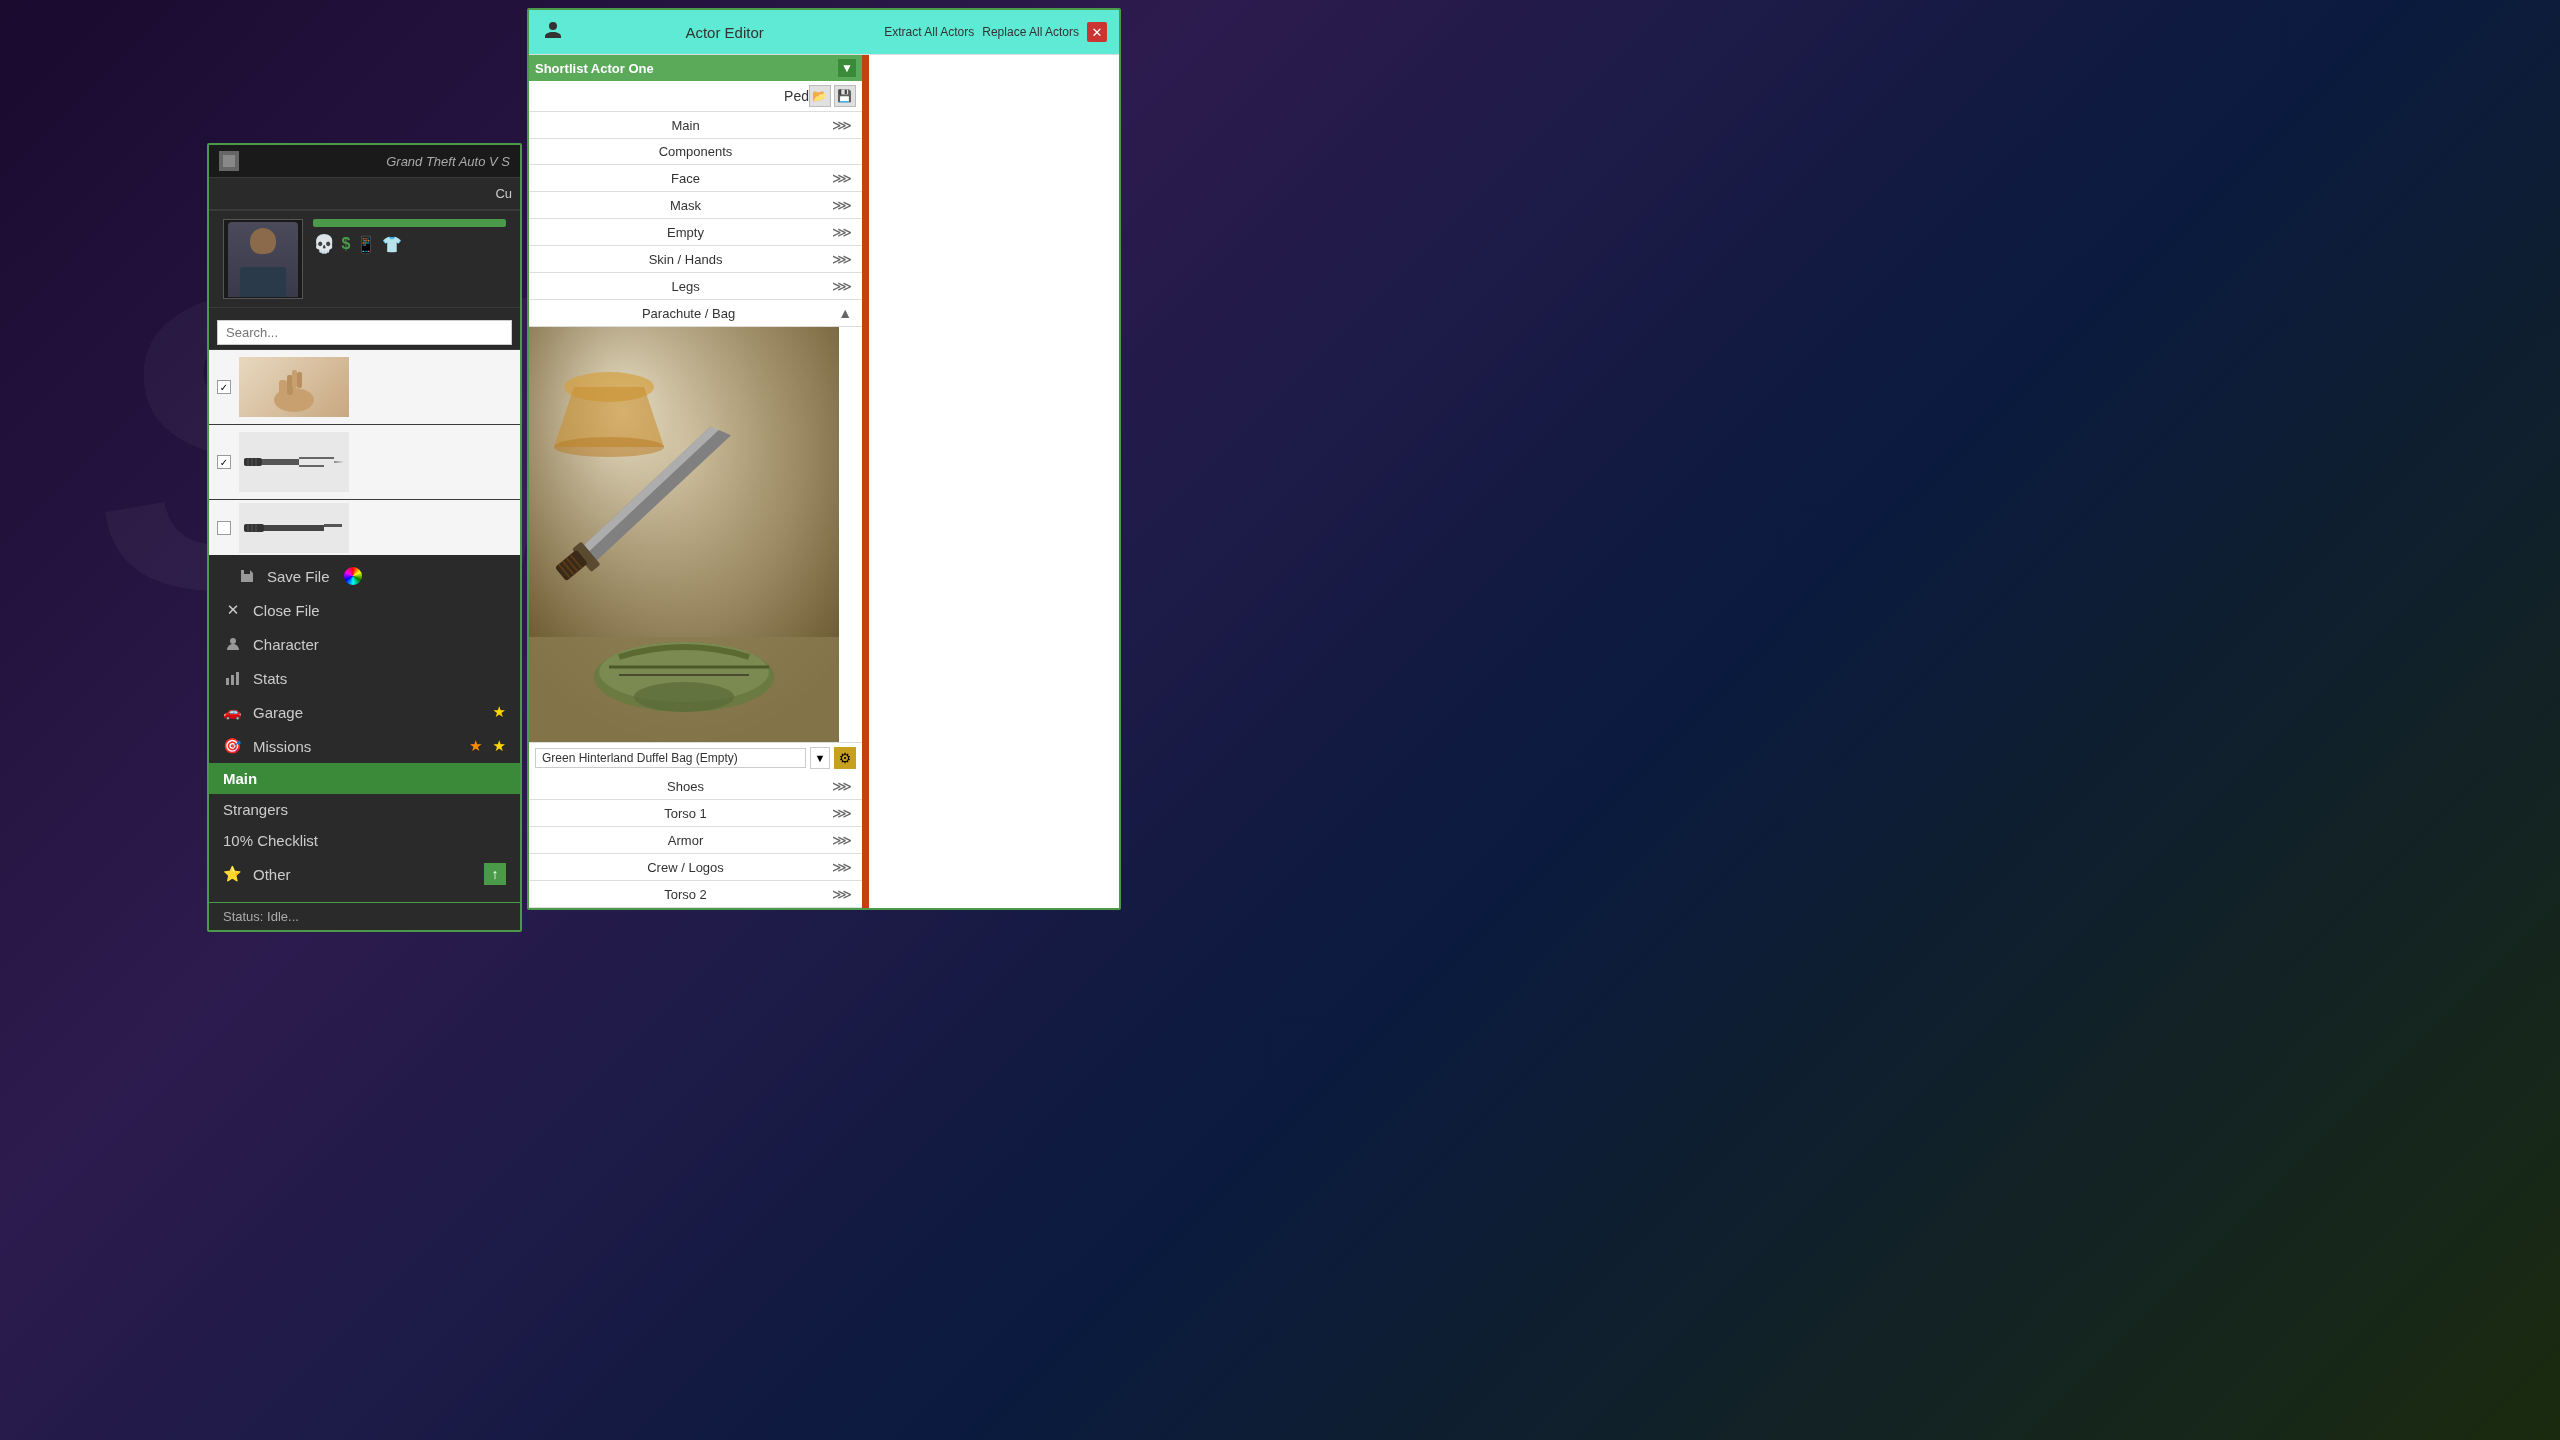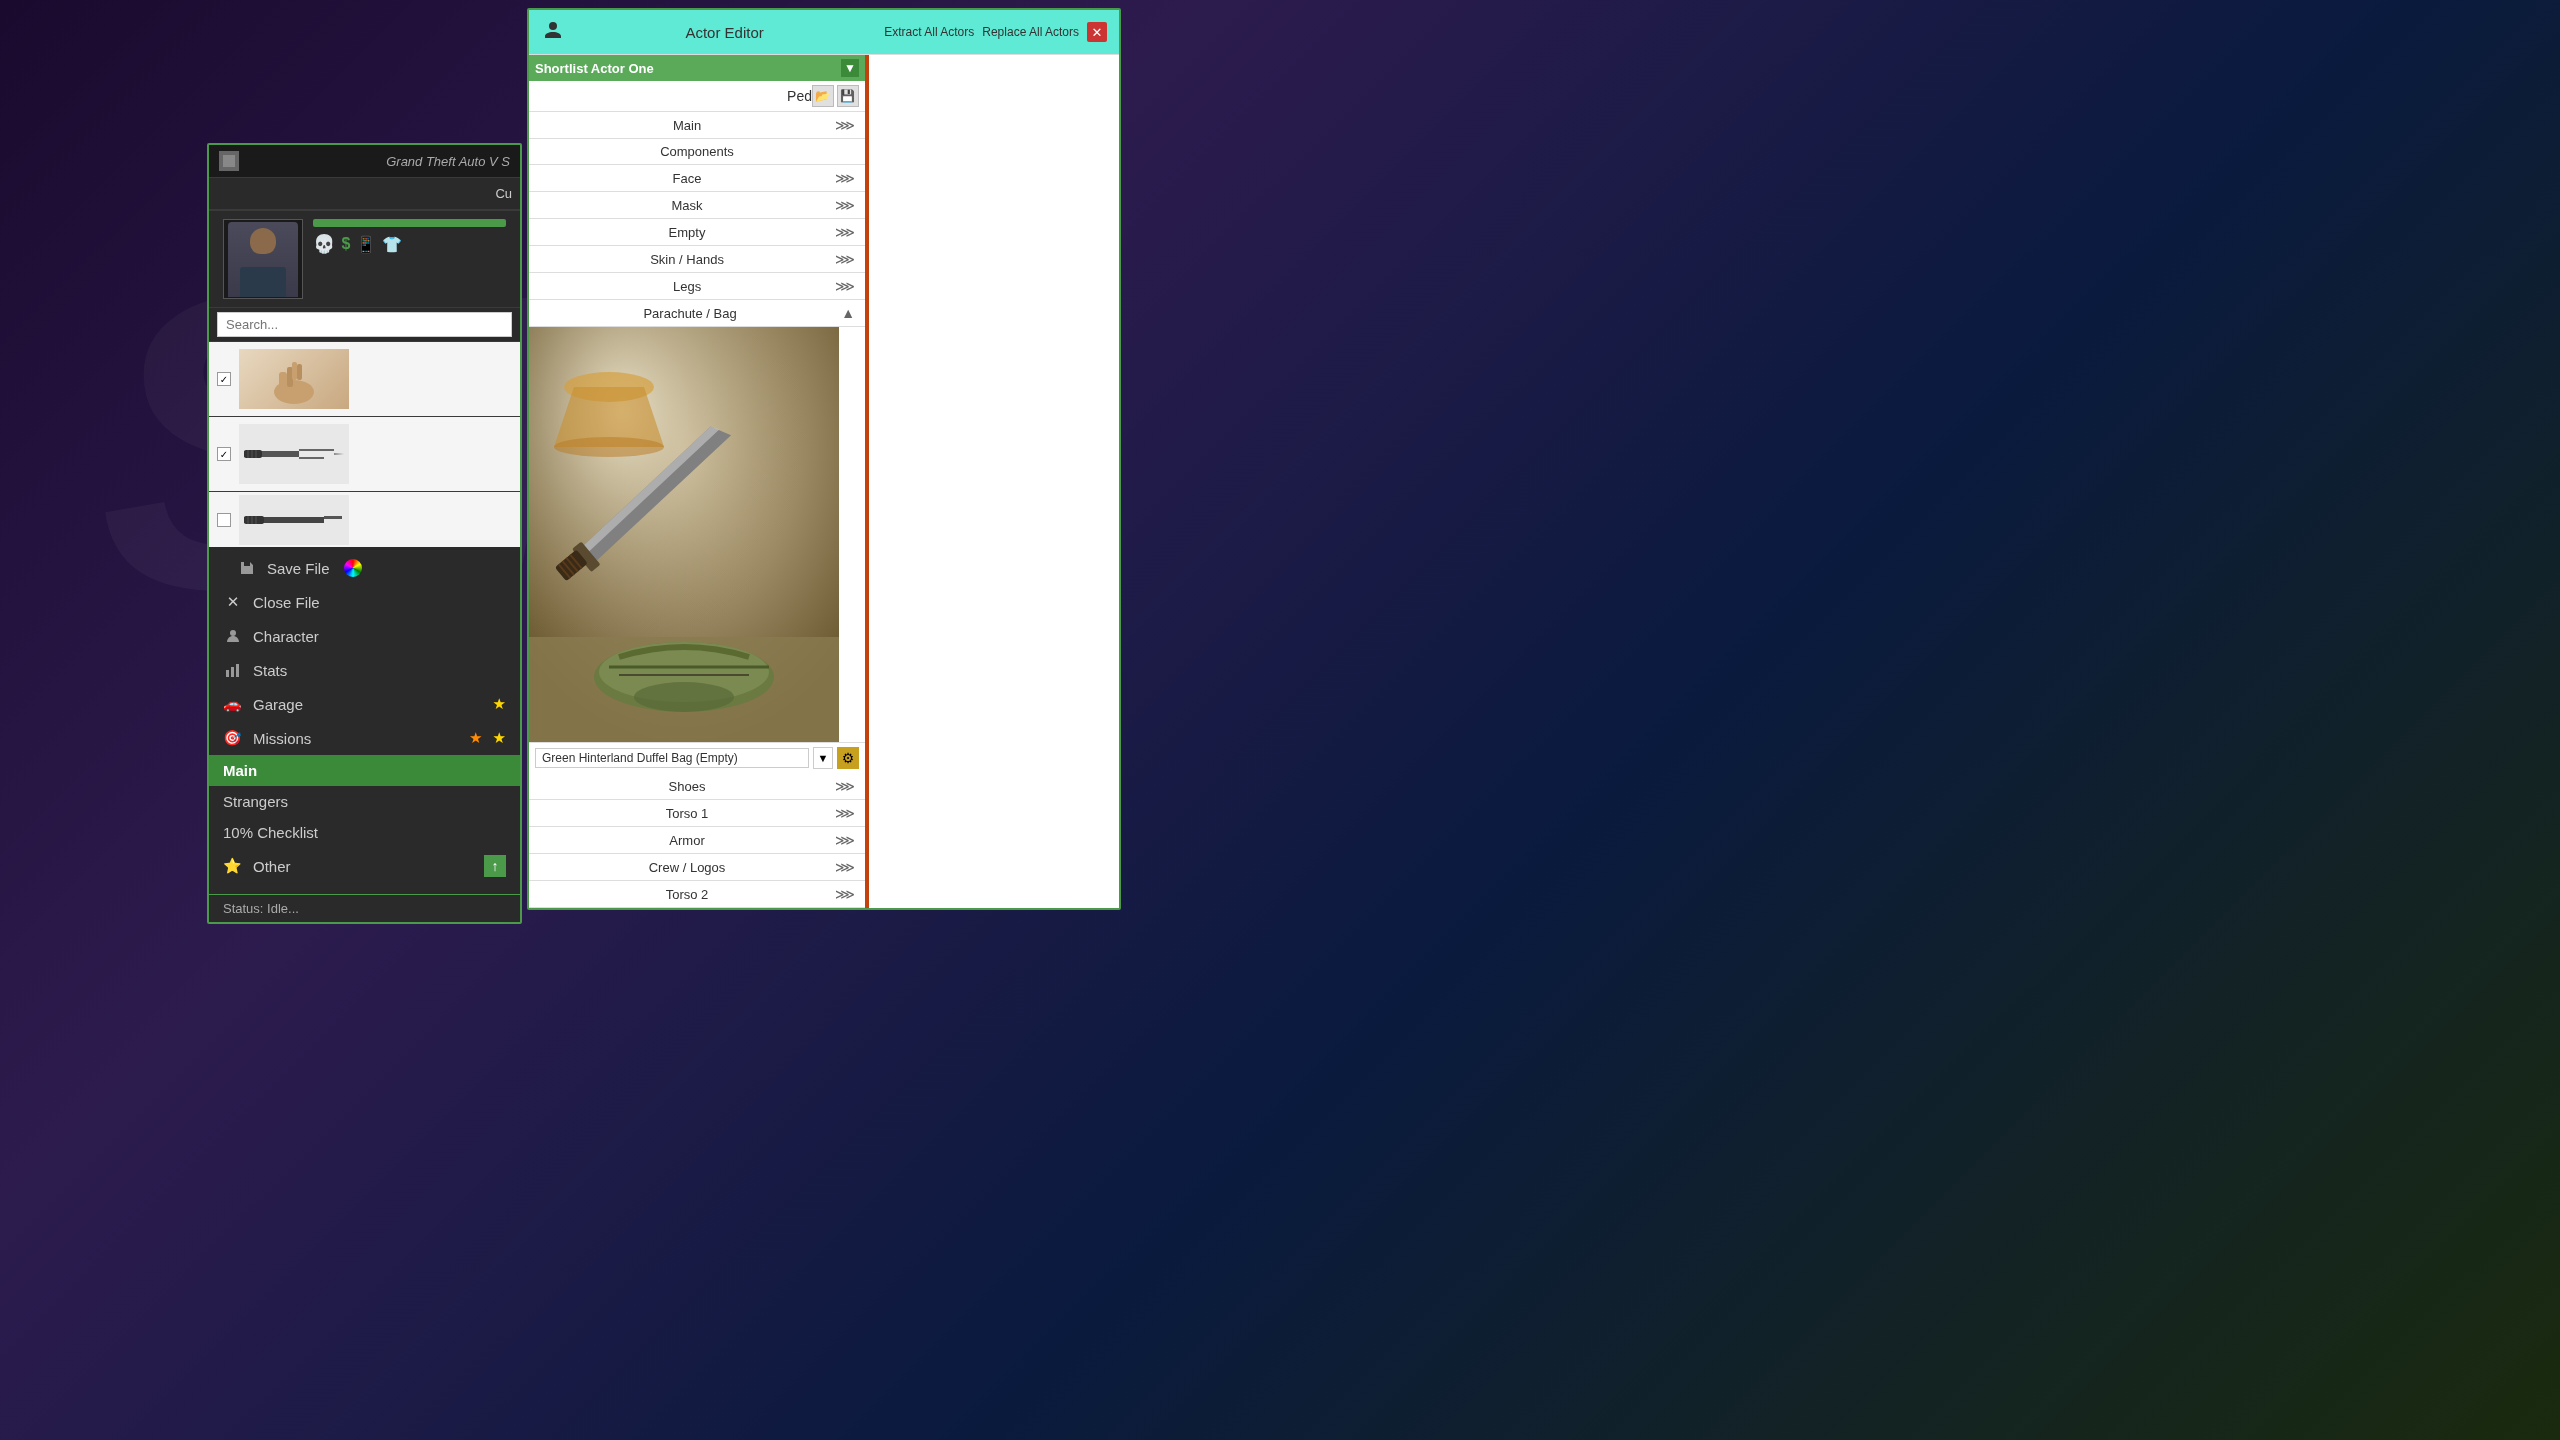--- a/index.html
+++ b/index.html
@@ -176,20 +176,21 @@
     .search-area {
       padding: 4px 8px;
       border-top: 1px solid #3a3a3a;
     }
     .search-input-wrap {
       background: white;
       border: 1px solid #ccc;
       padding: 4px 8px;
       display: flex;
       align-items: center;
+      margin-top: 8px;
     }
     .search-input-wrap input {
       border: none;
       outline: none;
       width: 100%;
       font-size: 13px;
       color: #333;
     }
 
     
@@ -281,21 +282,21 @@
       justify-content: center;
       border-radius: 2px;
     }
 
     
     .actor-body {
       display: flex;
     }
     .actor-left {
       width: 340px;
-      border-right: 4px solid #c2410c;
+      border-right: 7px solid #c2410c;
     }
     .actor-right {
       flex: 1;
       background: #f9f9f9;
       padding: 20px;
       display: flex;
       flex-direction: column;
       align-items: center;
     }
 

